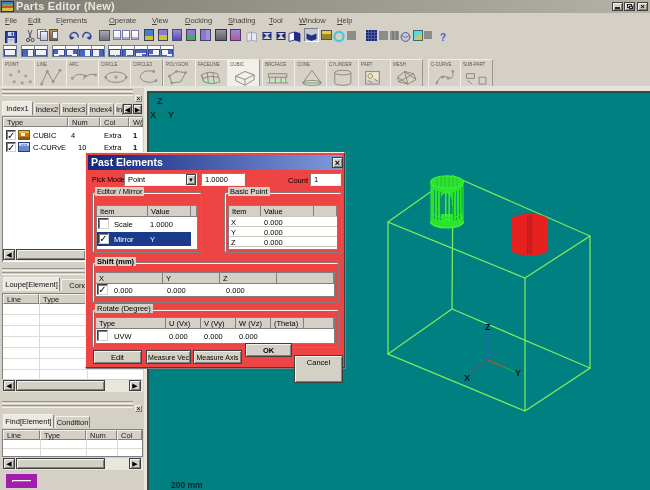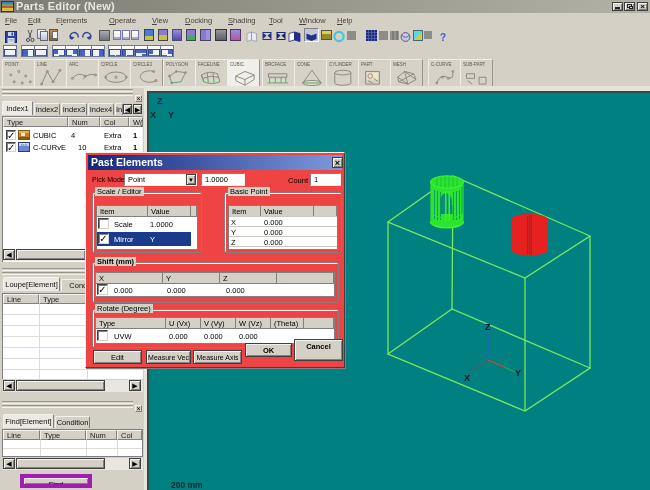--- a/index.html
+++ b/index.html
@@ -493,39 +493,39 @@
   <div class="abs" style="left:3px;top:360px;width:139px;height:1px;background:#dcdcd4;"></div>
   <div class="abs" style="left:40px;top:352px;width:1px;height:16px;background:#dcdcd4;"></div>
   <div class="abs" style="left:86px;top:352px;width:1px;height:16px;background:#dcdcd4;"></div>
   <div class="abs" style="left:117px;top:352px;width:1px;height:16px;background:#dcdcd4;"></div>
 
   <div class="sbar" style="left:3px;top:370px;width:140px;height:12px;background:#e8e6de;"></div>
   <div class="sarr" style="left:3px;top:370px;">◀</div>
   <div class="sthumb" style="left:16px;top:370px;width:89px;"></div>
   <div class="sarr" style="left:129px;top:370px;">▶</div>
 
-  <div class="btn" style="left:6px;top:386px;width:72px;height:14px;line-height:13px;border:4px solid #a21caf;margin-left:14px;">Find</div>
+  <div class="btn" style="left:6px;top:386px;width:31px;height:14px;line-height:13px;border:6px solid #a21caf;">Find</div>
 </div>
 
 <div class="abs" style="left:85px;top:152px;width:260px;height:216px;background:#ef4444;border:1px solid #404040;border-top-color:#f4f2ec;border-left-color:#f4f2ec;box-shadow:1px 1px 0 #808080;">
 
   <div class="abs" style="left:2px;top:2px;width:254px;height:15px;background:linear-gradient(90deg,#13277d,#7e99dc);">
     <div class="abs" style="left:3px;top:1px;font-size:10.5px;font-weight:bold;color:#fff;">Past Elements</div>
     <div class="btn" style="left:244px;top:2px;width:11px;height:11px;font-size:9px;line-height:10px;font-weight:bold;">×</div>
   </div>
 
   <div class="txt" style="left:6px;top:23px;font-size:7px;">Pick Mode</div>
   <div class="fld" style="left:38px;top:20px;width:73px;height:13px;">Point</div>
   <div class="btn" style="left:100px;top:21px;width:10px;height:11px;font-size:6px;line-height:10px;">▼</div>
   <div class="fld" style="left:115px;top:20px;width:44px;height:13px;">1.0000</div>
   <div class="txt" style="left:202px;top:23px;">Count</div>
   <div class="fld" style="left:224px;top:20px;width:31px;height:13px;">1</div>
 
   <div class="grp" style="left:6px;top:39px;width:110px;height:61px;"></div>
-  <div class="grplb" style="left:9px;top:34px;">Scale / Editor</div>
+  <div class="grplb" style="left:9px;top:34px;">Editor / Mirror</div>
   <div class="dtbl" style="left:10px;top:52px;width:102px;height:45px;"></div>
   <div class="dhc" style="left:11px;top:53px;width:51px;">Item</div>
   <div class="dhc" style="left:62px;top:53px;width:43px;">Value</div>
   <div class="dhc" style="left:105px;top:53px;width:6px;"></div>
   <div class="cbx" style="left:12px;top:65px;"></div>
   <div class="txt" style="left:28px;top:67px;">Scale</div>
   <div class="txt" style="left:64px;top:67px;">1.0000</div>
   <div class="abs" style="left:11px;top:79px;width:94px;height:14px;background:#1a3a8c;"></div>
   <div class="cbx" style="left:12px;top:80px;">✓</div>
   <div class="txt" style="left:28px;top:82px;color:#fff;">Mirror</div>
@@ -573,14 +573,14 @@
   <div class="cbx" style="left:11px;top:177px;"></div>
   <div class="txt" style="left:28px;top:179px;">UVW</div>
   <div class="txt" style="left:83px;top:179px;">0.000</div>
   <div class="txt" style="left:118px;top:179px;">0.000</div>
   <div class="txt" style="left:153px;top:179px;">0.000</div>
 
   <div class="btn" style="left:7px;top:197px;width:49px;height:14px;line-height:13px;">Edit</div>
   <div class="btn" style="left:60px;top:197px;width:45px;height:14px;line-height:13px;font-size:7px;">Measure Vec</div>
   <div class="btn" style="left:107px;top:197px;width:49px;height:14px;line-height:13px;font-size:7px;">Measure Axis</div>
   <div class="btn" style="left:159px;top:190px;width:47px;height:14px;line-height:13px;font-weight:bold;">OK</div>
-  <div class="btn" style="left:208px;top:186px;width:49px;height:22px;line-height:13px;font-weight:bold;">Cancel</div>
+  <div class="btn" style="left:208px;top:202px;width:49px;height:28px;line-height:13px;">Cancel</div>
 </div>
 
 </body></html>

